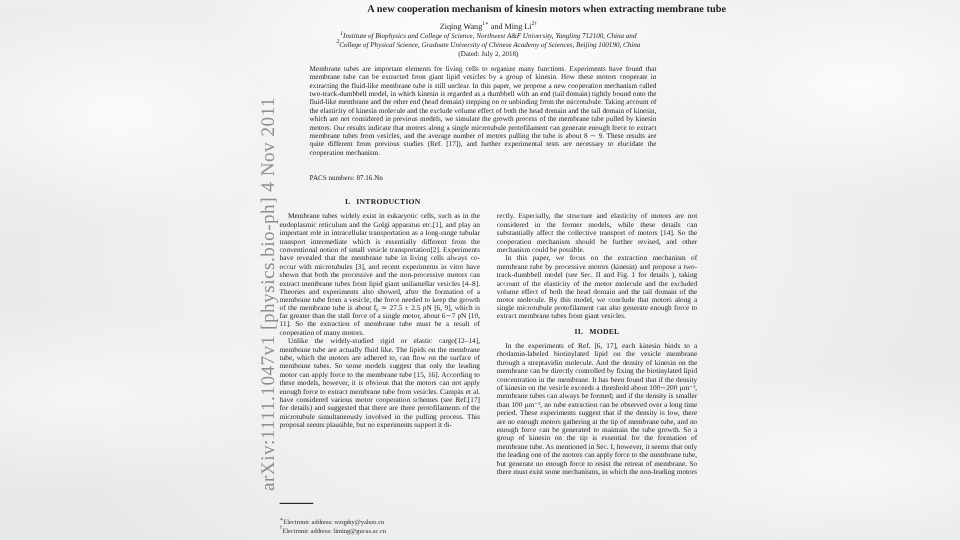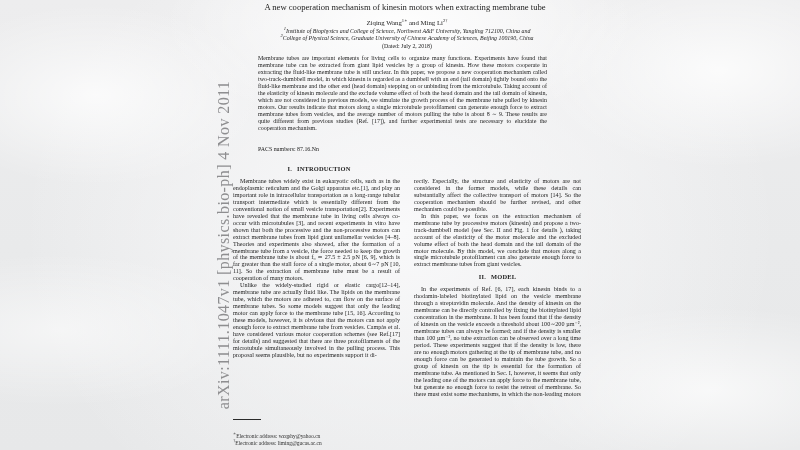--- a/index.html
+++ b/index.html
@@ -14,22 +14,22 @@
       radial-gradient(280px 110px at 60px 330px, rgba(255,255,255,.55), rgba(255,255,255,0) 70%),
       radial-gradient(430px 380px at 400px 230px,rgba(250,250,251,.95), rgba(250,250,251,0) 88%),
       linear-gradient(180deg,#ededee 0%,#e9eaeb 55%,#e7e8e9 100%);
   }
   .watermark{
     position:absolute;left:224px;top:245px;
     transform:translate(-50%,-50%) rotate(-90deg);
     white-space:nowrap;font-size:16px;letter-spacing:.4px;color:#8e8e90;
   }
   .page{position:absolute;inset:0;}
-  .title{position:absolute;top:2px;left:205px;width:400px;text-align:center;
-         font-weight:normal;font-size:8.6px;line-height:10px;}
+  .title{position:absolute;top:2px;left:205px;width:400px;text-align:right;
+         font-weight:bold;font-size:8.6px;line-height:10px;}
   .authors{position:absolute;top:19px;left:233px;width:348px;text-align:center;font-size:6.8px;}
   .affil{position:absolute;left:213px;width:388px;text-align:center;font-style:italic;font-size:5.9px;line-height:7px;}
   .affil1{top:28px;} .affil2{top:35px;}
   .dated{position:absolute;top:43px;left:233px;width:348px;text-align:center;font-size:5.9px;}
   .abstract{position:absolute;top:55px;left:258px;width:289px;
             font-size:6px;line-height:6.95px;text-align:justify;}
   .pacs{position:absolute;top:146px;left:258px;font-size:5.9px;}
   .sec-heading{font-weight:bold;font-size:6.4px;text-align:center;letter-spacing:.2px;}
   .sec1{position:absolute;top:165px;left:233px;width:172px;}
   .sec-num{margin-right:5px;}

